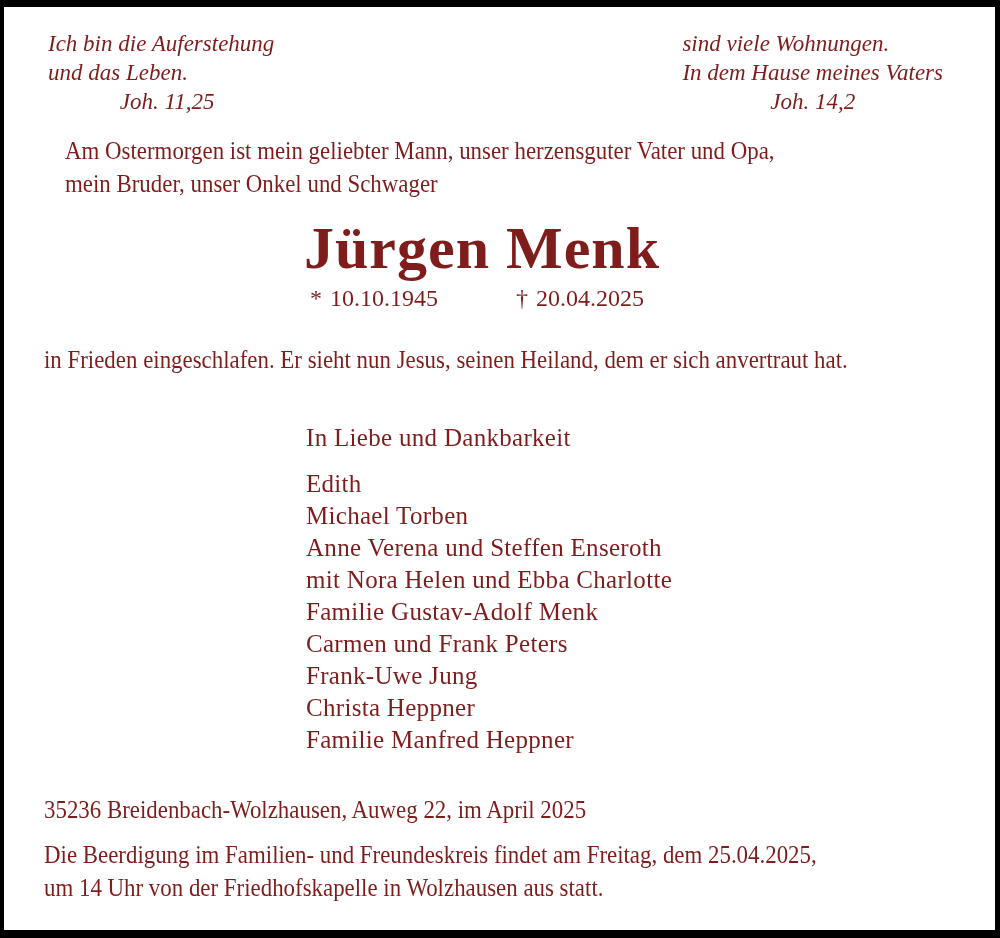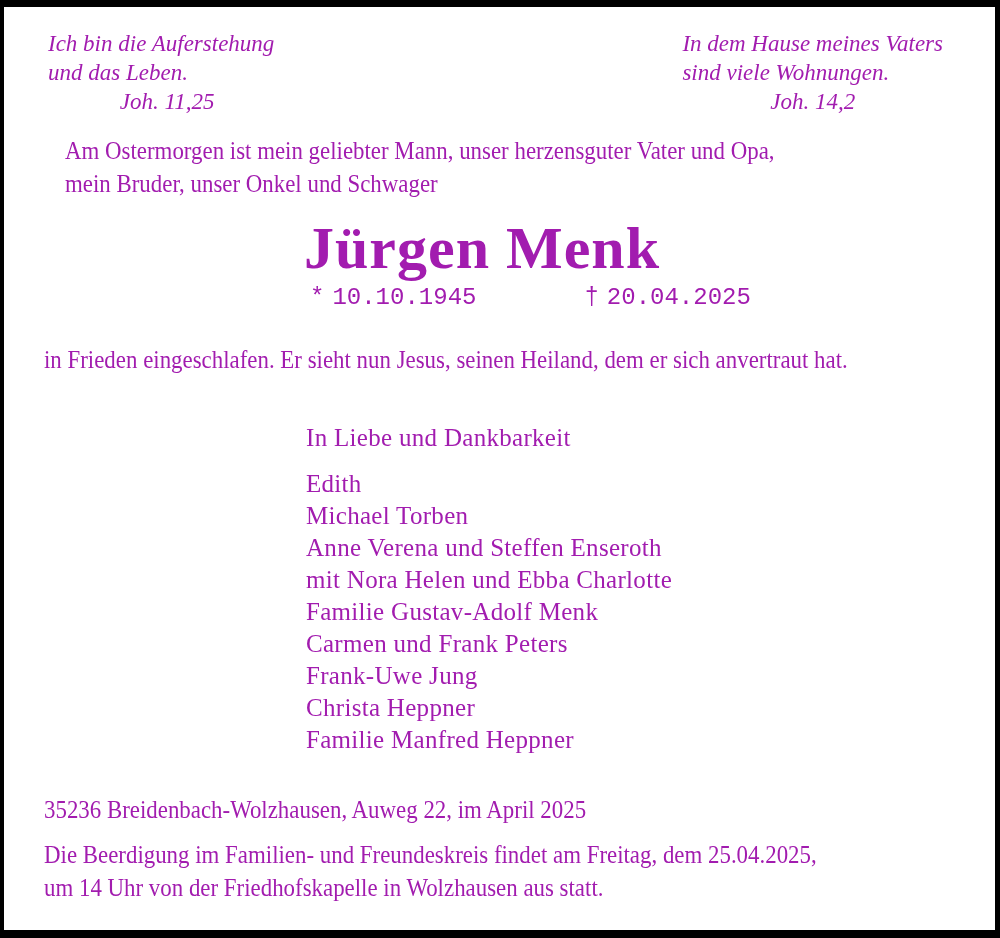--- a/index.html
+++ b/index.html
@@ -5,21 +5,21 @@
   html, body { margin: 0; padding: 0; background: #808080; }
   .page {
     width: 1000px;
     height: 938px;
     box-sizing: border-box;
     background: #ffffff;
     border-style: solid;
     border-color: #000000;
     border-width: 7px 5px 8px 4px;
     font-family: "Liberation Serif", "DejaVu Serif", serif;
-    color: #a21caf;
+    color: #7f1d1d;
     position: relative;
     overflow: hidden;
   }
   .quotes-row {
     display: flex;
     justify-content: space-between;
     padding: 22px 52px 0 44px;
   }
   .quote {
     font-style: italic;
@@ -41,25 +41,24 @@
   }
   .name-block { margin: 20px 0 0 300px; }
   .deceased-name {
     font-size: 60px;
     font-weight: bold;
     line-height: 56px;
     letter-spacing: 1px;
   }
   .dates-row {
     display: flex;
-    gap: 108px;
+    gap: 78px;
     margin: 8px 0 0 6px;
     font-size: 24px;
     line-height: 28px;
-    font-family: Liberation Mono, monospace;
   }
   .date-item { white-space: nowrap; }
   .date-symbol { display: inline-block; margin-right: 8px; }
   .passing {
     margin: 31px 0 0 40px;
     font-size: 26px;
     line-height: 33px;
   }
   .mourners {
     margin: 46px 0 0 302px;
@@ -84,22 +83,22 @@
 
 <div class="page">
 
   <div class="quotes-row">
     <div class="quote">
       <div class="quote-line">Ich bin die Auferstehung</div>
       <div class="quote-line">und das Leben.</div>
       <div class="quote-ref-left">Joh. 11,25</div>
     </div>
     <div class="quote">
+      <div class="quote-line">sind viele Wohnungen.</div>
       <div class="quote-line">In dem Hause meines Vaters</div>
-      <div class="quote-line">sind viele Wohnungen.</div>
       <div class="quote-ref-right">Joh. 14,2</div>
     </div>
   </div>
 
   <div class="intro">
     <div class="condensed">Am Ostermorgen ist mein geliebter Mann, unser herzensguter Vater und Opa,</div>
     <div class="condensed">mein Bruder, unser Onkel und Schwager</div>
   </div>
 
   <div class="name-block">

